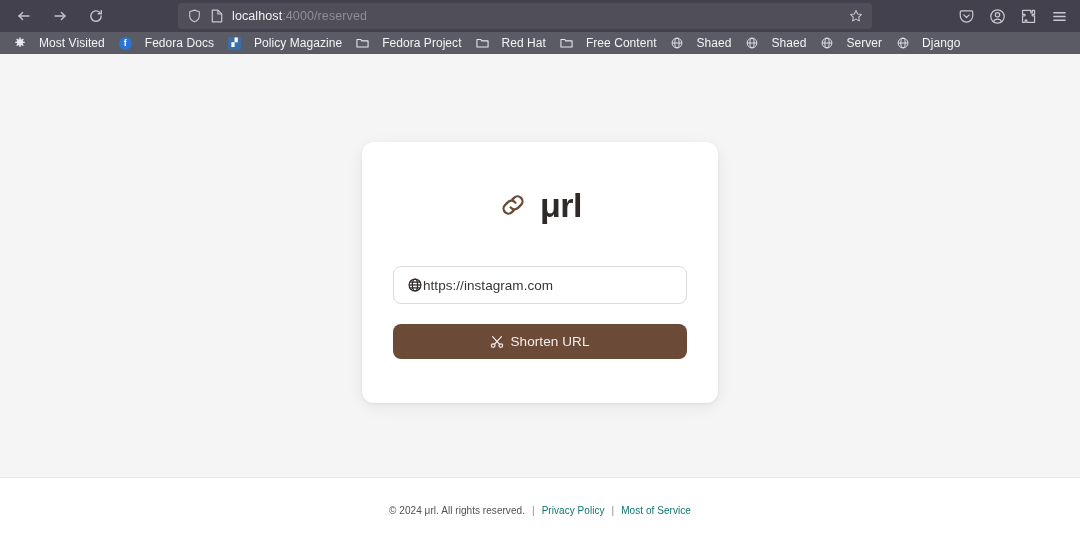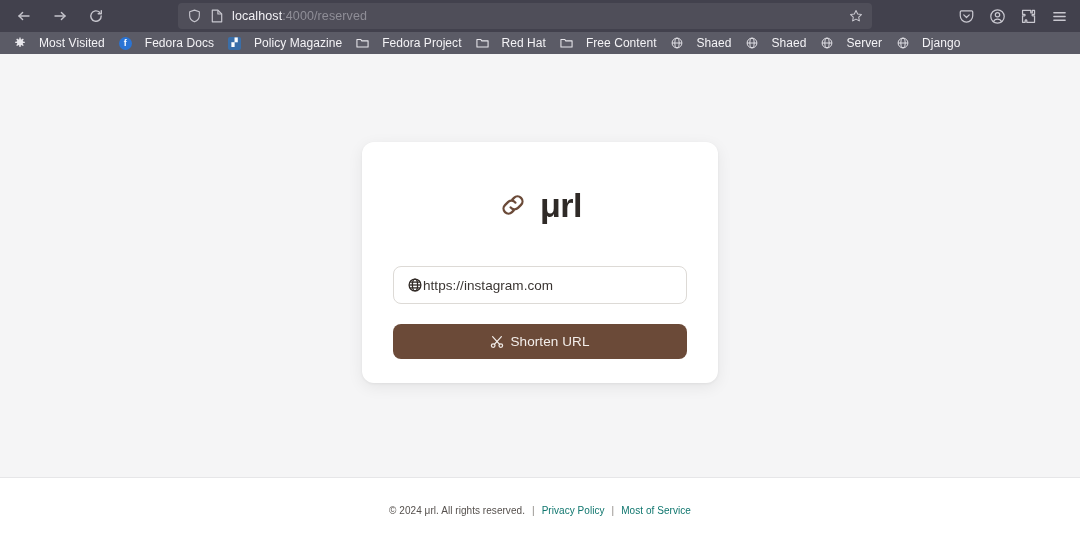--- a/index.html
+++ b/index.html
@@ -184,21 +184,21 @@
     align-items: flex-start;
     justify-content: center;
     padding-top: 88px;
   }
 
   .card {
     width: 356px;
     background: #ffffff;
     border-radius: 12px;
     box-shadow: 0 4px 16px rgba(0, 0, 0, 0.07), 0 1px 3px rgba(0, 0, 0, 0.05);
-    padding: 46px 31px 24px 31px;
+    padding: 46px 31px 44px 31px;
   }
 
   .brand {
     display: flex;
     align-items: center;
     justify-content: center;
     gap: 12px;
     margin-bottom: 44px;
   }
 

